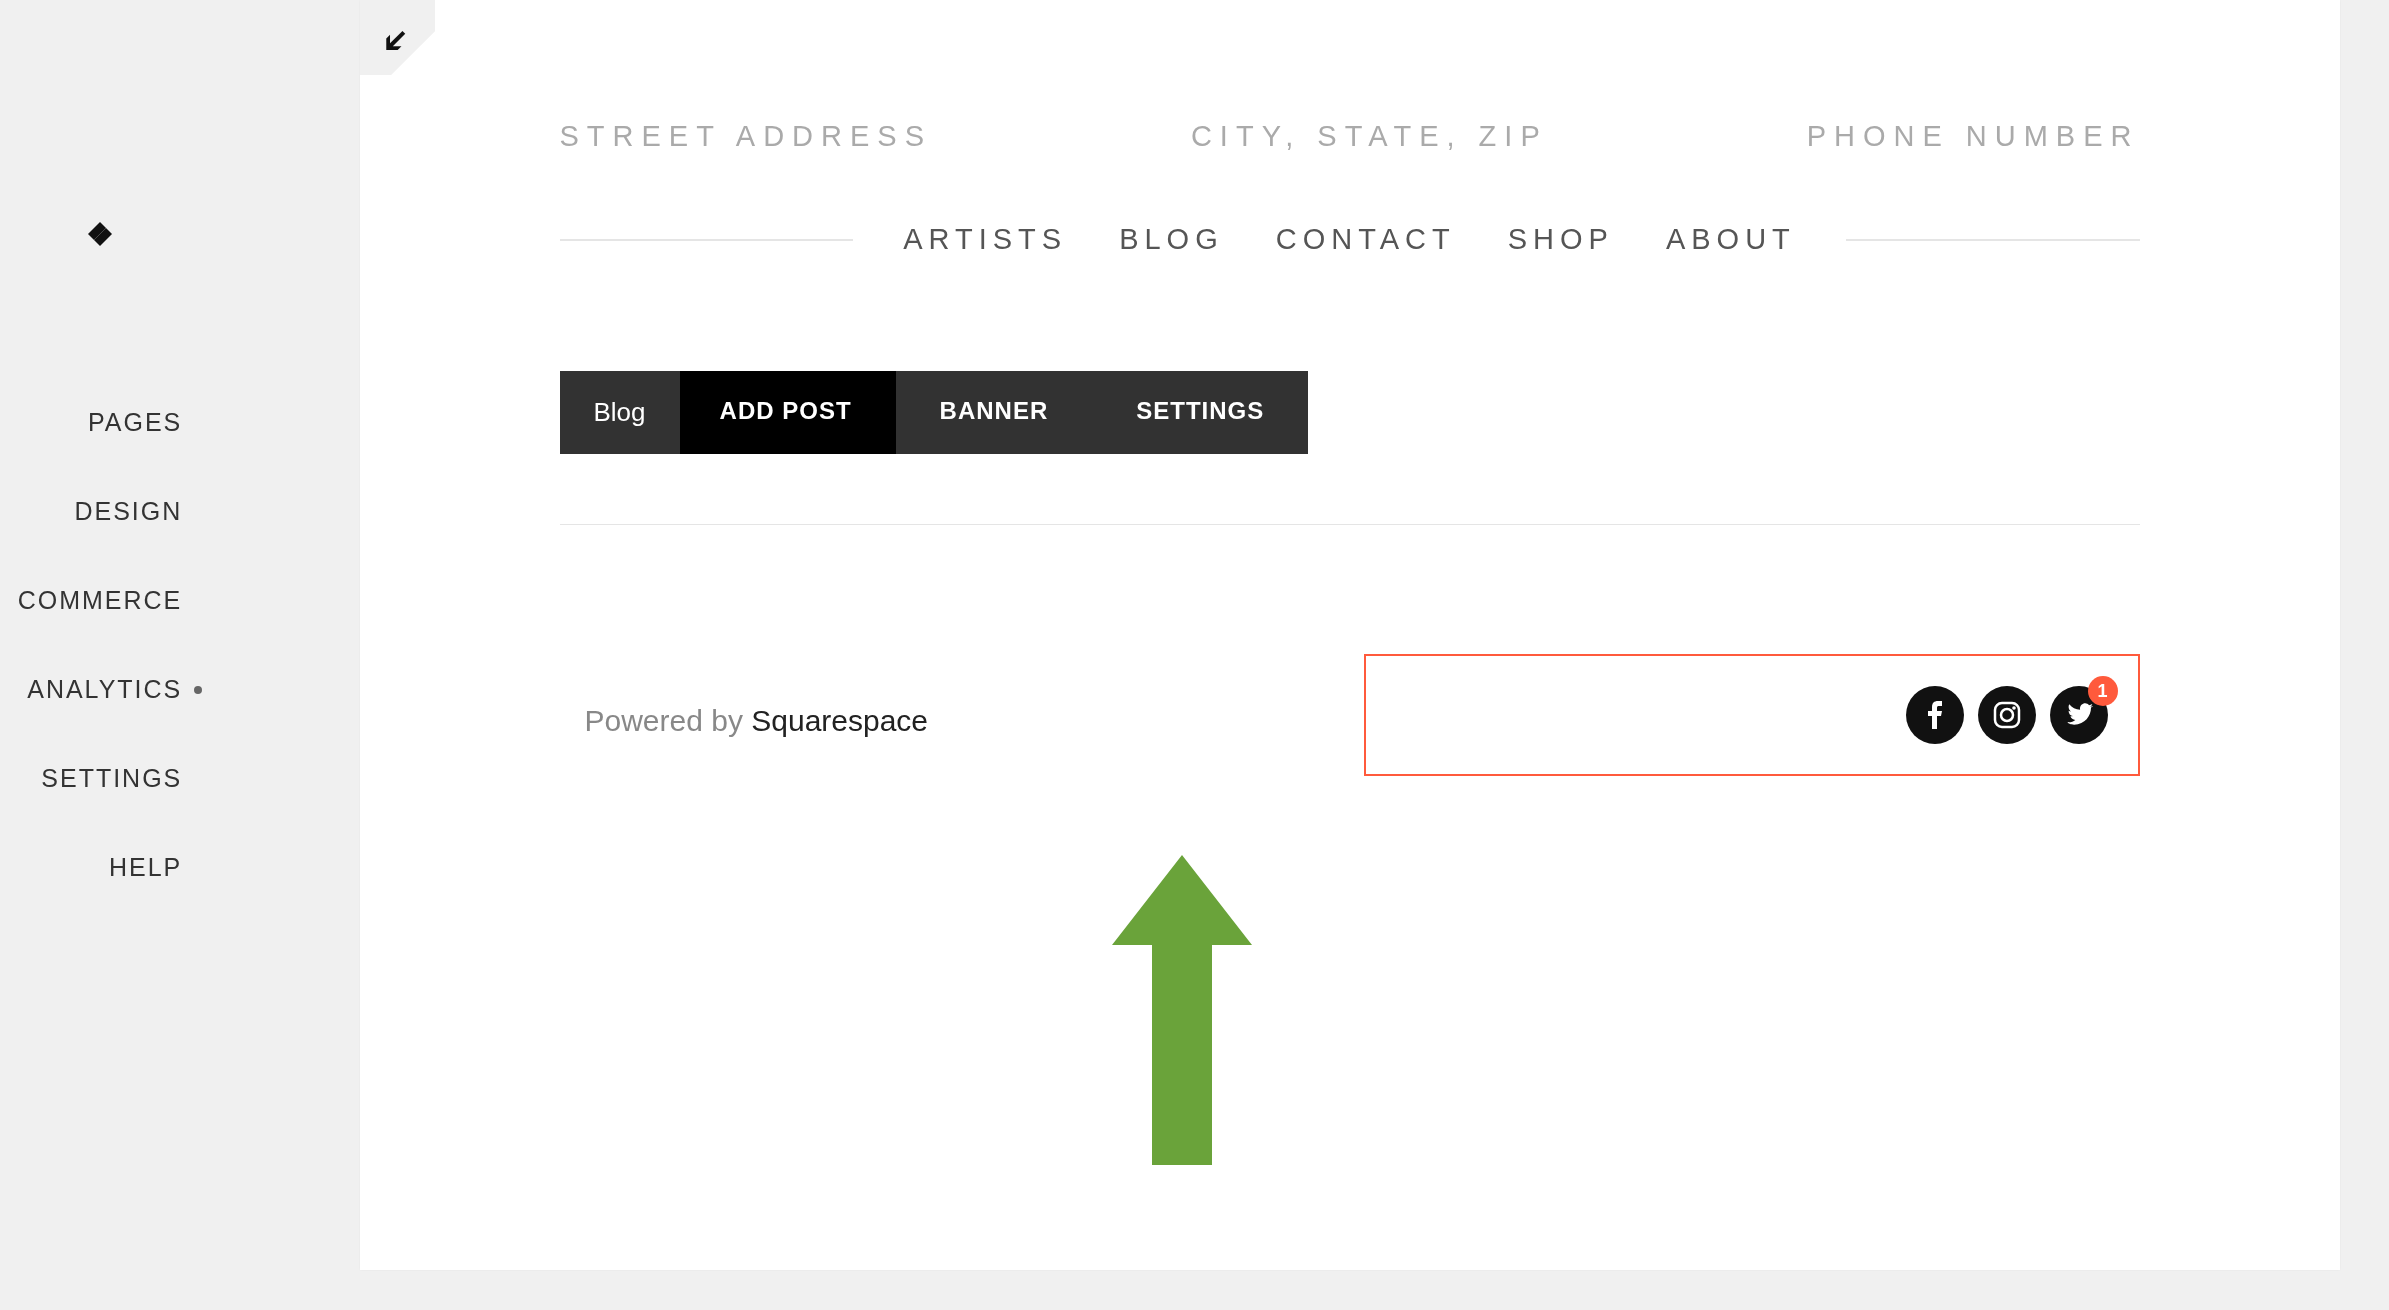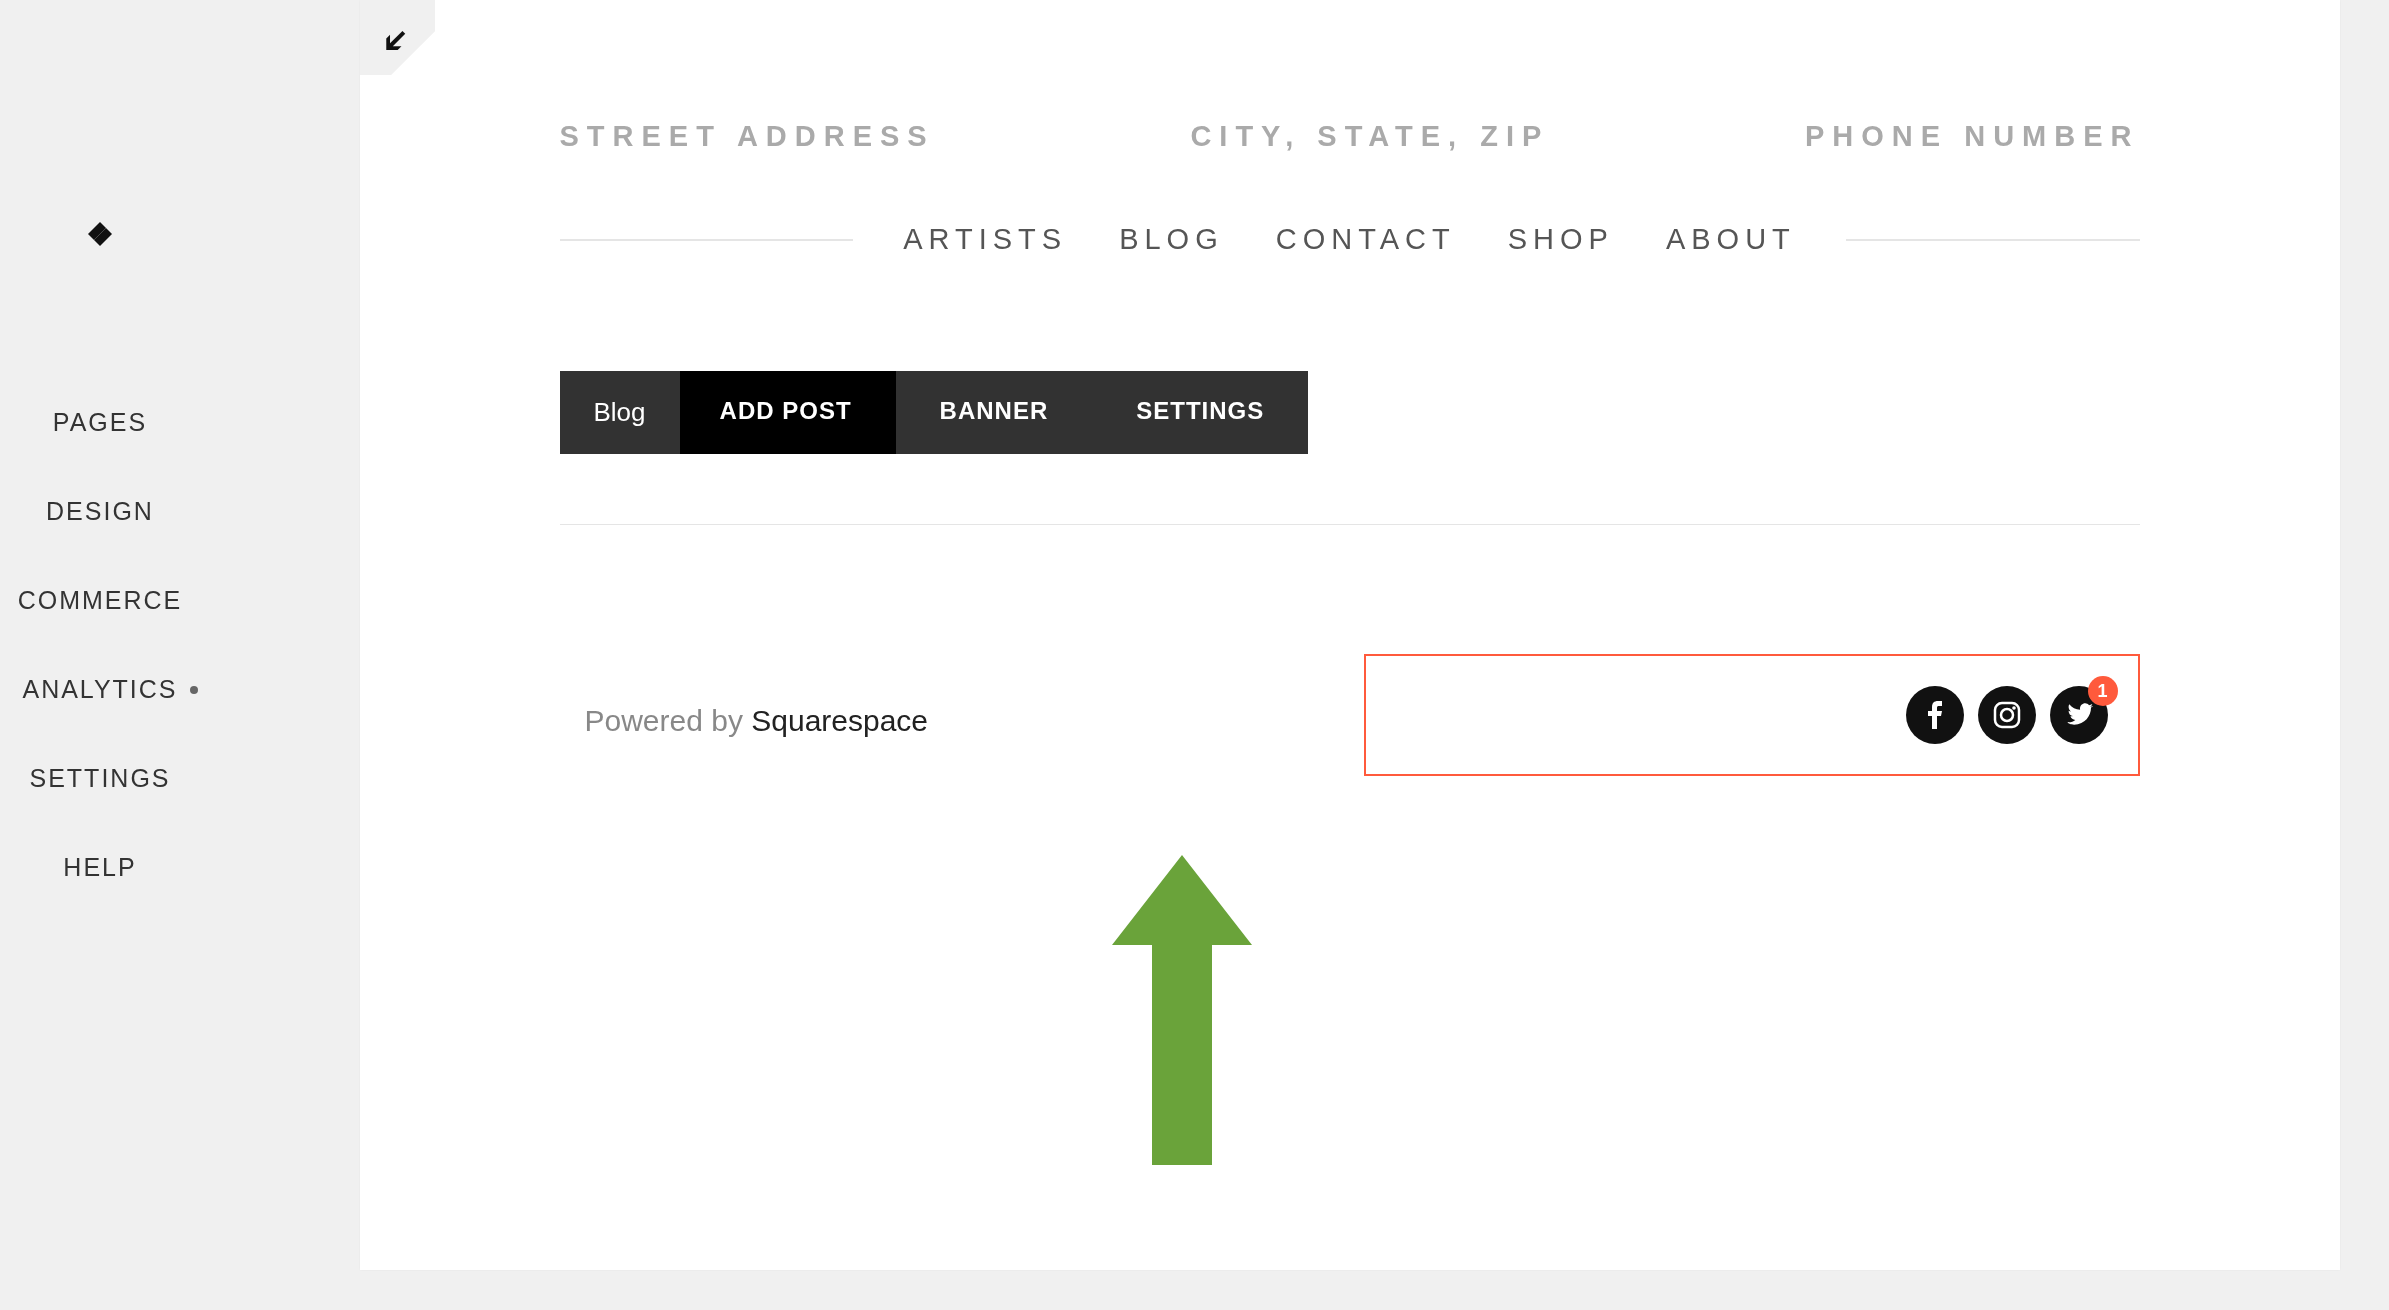--- a/index.html
+++ b/index.html
@@ -19,21 +19,21 @@
       align-items: center;
       padding-top: 210px;
     }
     .logo {
       margin-bottom: 150px;
     }
     .logo svg { display:block; }
     .sidebar-nav {
       display: flex;
       flex-direction: column;
-      align-items: center;
+      align-items: flex-end;
       gap: 60px;
     }
     .sidebar-item {
       font-size: 25px;
       letter-spacing: 2px;
       color: #333;
       cursor: pointer;
       position: relative;
       display: flex;
       align-items: center;
@@ -100,21 +100,21 @@
       padding-top: 220px;
       letter-spacing: -2px;
     }
     .info-row {
       display: flex;
       justify-content: space-between;
       padding: 120px 200px 60px;
       font-size: 29px;
       letter-spacing: 8px;
       color: #aaa;
-      font-weight: 700;
+      font-weight: 400;
     }
     .nav-row {
       display: flex;
       align-items: center;
       justify-content: center;
       gap: 50px;
       padding: 10px 200px;
     }
     .nav-line {
       flex: 1;

